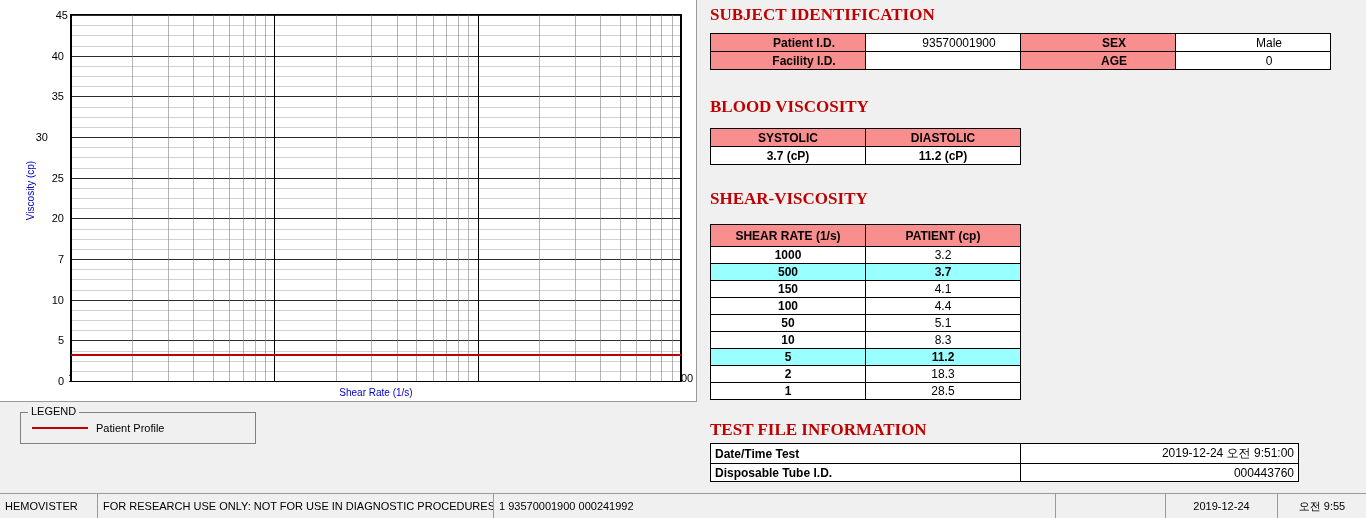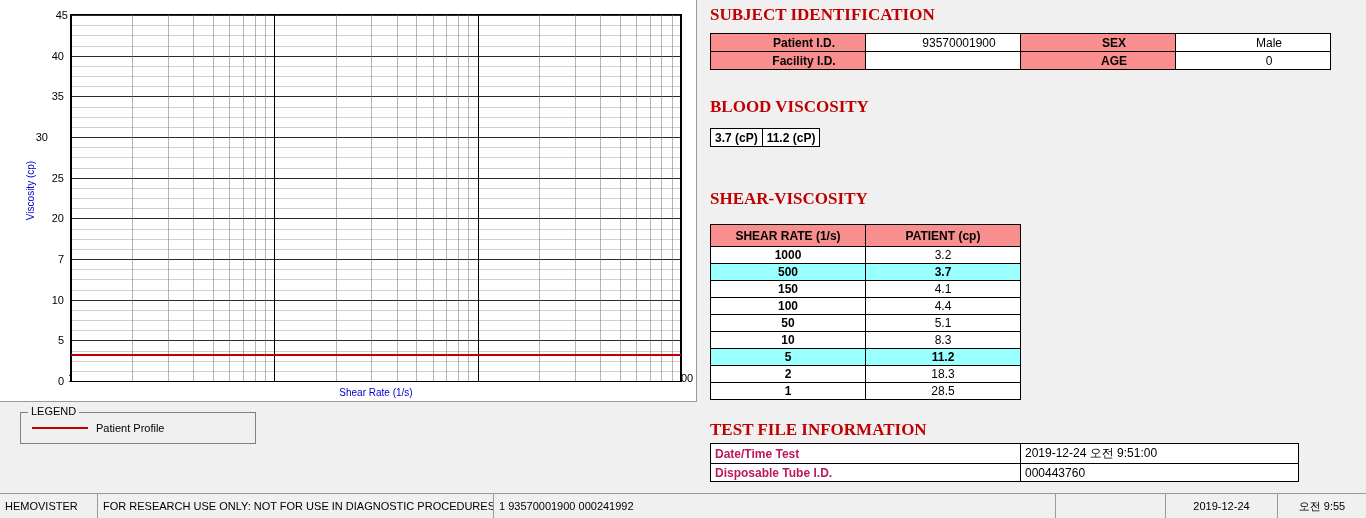--- a/index.html
+++ b/index.html
@@ -175,22 +175,22 @@
   #bv-table { position: absolute; left: 0px; top: 128px; }
   #bv-table td { height: 18px; }
 
   #sv-title { position: absolute; left: 0px; top: 189px; }
   #sv-table { position: absolute; left: 0px; top: 224px; }
   #sv-table td { height: 16px; }
 
   #tfi-title { position: absolute; left: 0px; top: 420px; }
   #tfi-table { position: absolute; left: 0px; top: 443px; }
   #tfi-table td { height: 18px; }
-  .tfi-label { font-weight: bold; text-align: left; background:#fff; color:#be185d; }
-  .tfi-value { text-align: left; background:#fff; color:#000;margin-left:17px; }
+  .tfi-label { font-weight: bold; text-align: left; background:#fff; color:#000000; }
+  .tfi-value { text-align: right; background:#fff; color:#000;margin-left:17px; }
 
   
   #statusbar {
     position: absolute;
     left: 0;
     bottom: 0;
     width: 1366px;
     height: 24px;
     background: #f0f0f0;
     border-top: 1px solid #9a9a9a;
@@ -350,20 +350,24 @@
         <td class="val"></td>
         <td class="hdr">AGE</td>
         <td class="val">0</td>
       </tr>
     </tbody>
       </table>
 
     <div id="bv-title" class="section-title">BLOOD VISCOSITY</div>
     <table id="bv-table" class="grid">
       <tbody>
+          <tr>
+        <td class="hdr" style="width:155px">SYSTOLIC</td>
+        <td class="hdr" style="width:155px">DIASTOLIC</td>
+      </tr>
       <tr>
         <td class="val bold">3.7 (cP)</td>
         <td class="val bold">11.2 (cP)</td>
       </tr>
     </tbody>
       </table>
 
     <div id="sv-title" class="section-title">SHEAR-VISCOSITY</div>
     <table id="sv-table" class="grid">
       <thead>

